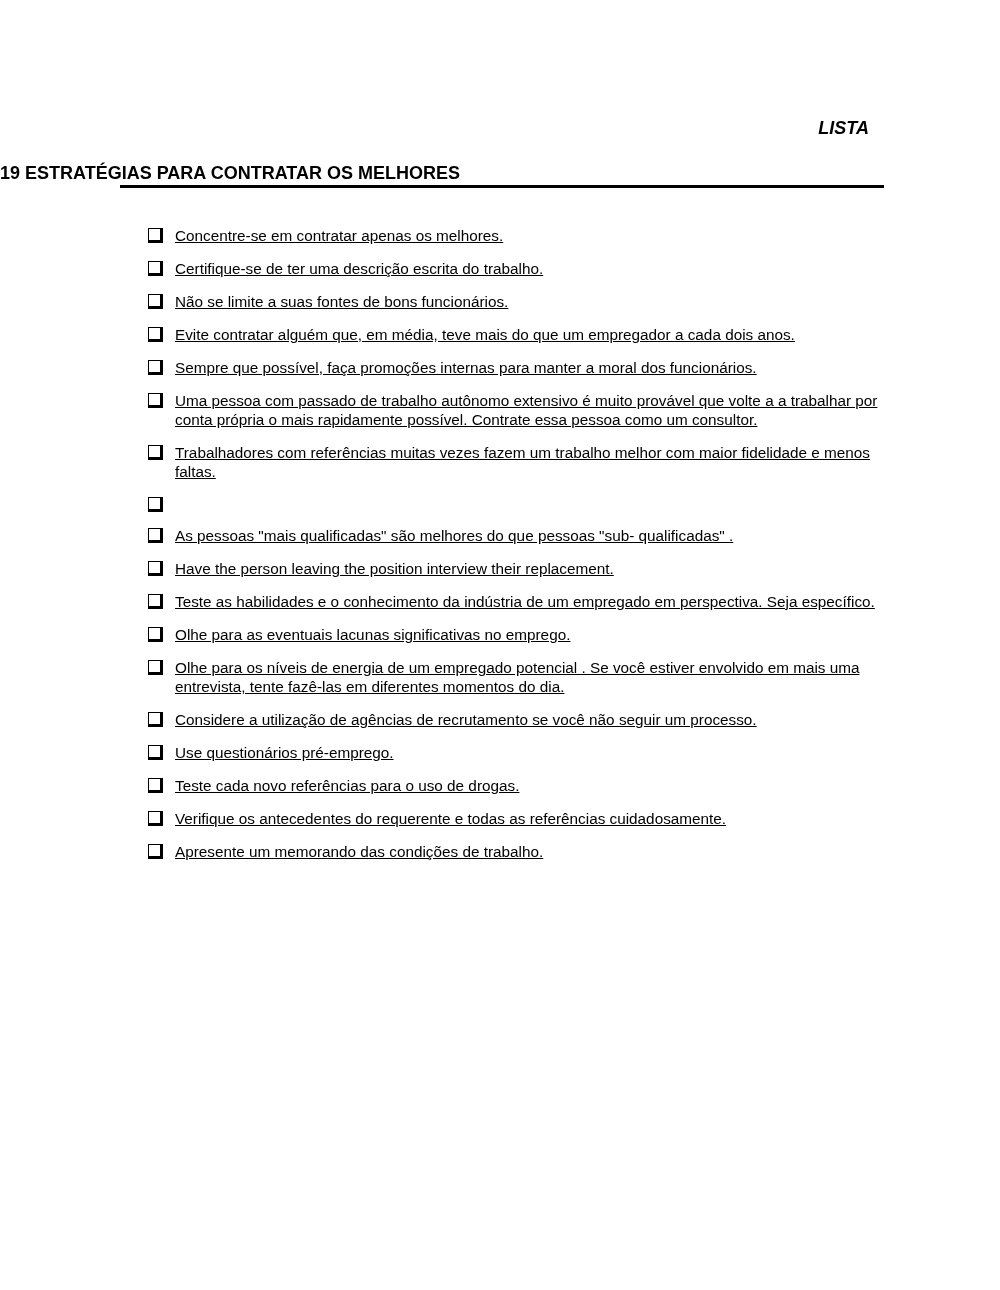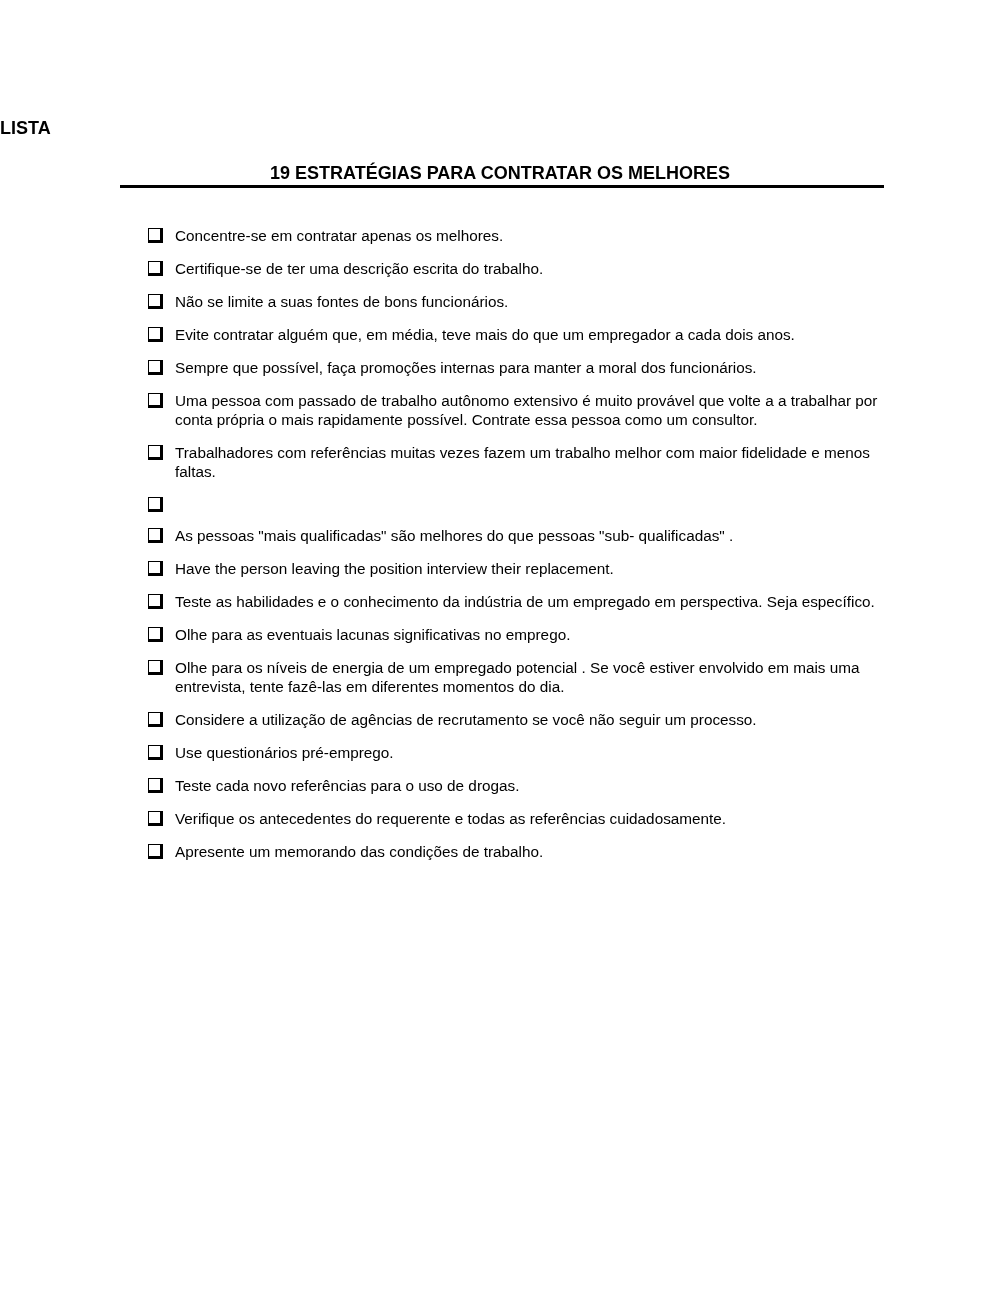--- a/index.html
+++ b/index.html
@@ -1,21 +1,21 @@
 <!DOCTYPE html>
 <html><head>
   <meta charset="utf-8">
   <style>
     html, body { margin: 0; padding: 0; background: #ffffff; }
     body { width: 1000px; height: 1290px; position: relative; font-family: "Liberation Sans", sans-serif; color: #000; }
-    .doc-title { position: absolute; top: 118px; left: 0; width: 869px; text-align: left; font-weight: bold; font-size: 18px; }
-    .doc-subtitle { position: absolute; top: 163px; left: 0; width: 1000px; text-align: center; font-weight: bold; font-size: 18px; }
+    .doc-title { position: absolute; top: 118px; left: 0; width: 869px; text-align: right; font-weight: bold; font-size: 18px; font-style: italic; }
+    .doc-subtitle { position: absolute; top: 163px; left: 0; width: 1000px; font-weight: bold; font-size: 18px; }
     .rule { position: absolute; top: 185px; left: 120px; width: 764px; height: 3px; background: #000; }
     .list { position: absolute; top: 226px; left: 148px; width: 740px; margin: 0; padding: 0; list-style: none; }
-    .item { display: flex; align-items: flex-start; margin-bottom: 14px; }
+    .item { display: flex; align-items: flex-start; margin-bottom: 14px; text-decoration: underline; }
     .box { flex: 0 0 auto; width: 12px; height: 12px; border-top: 1px solid #000; border-left: 1px solid #000; border-right: 3px solid #000; border-bottom: 3px solid #000; margin-top: 2px; margin-right: 12px; box-sizing: border-box; width: 15px; height: 15px; }
     .text { font-size: 15.3px; line-height: 19px; }
   </style>
 </head>
 <body>
 
 <div>
   <div class="doc-title">LISTA</div>
   <div class="doc-subtitle">19 ESTRATÉGIAS PARA CONTRATAR OS MELHORES</div>
   <div class="rule"></div>

